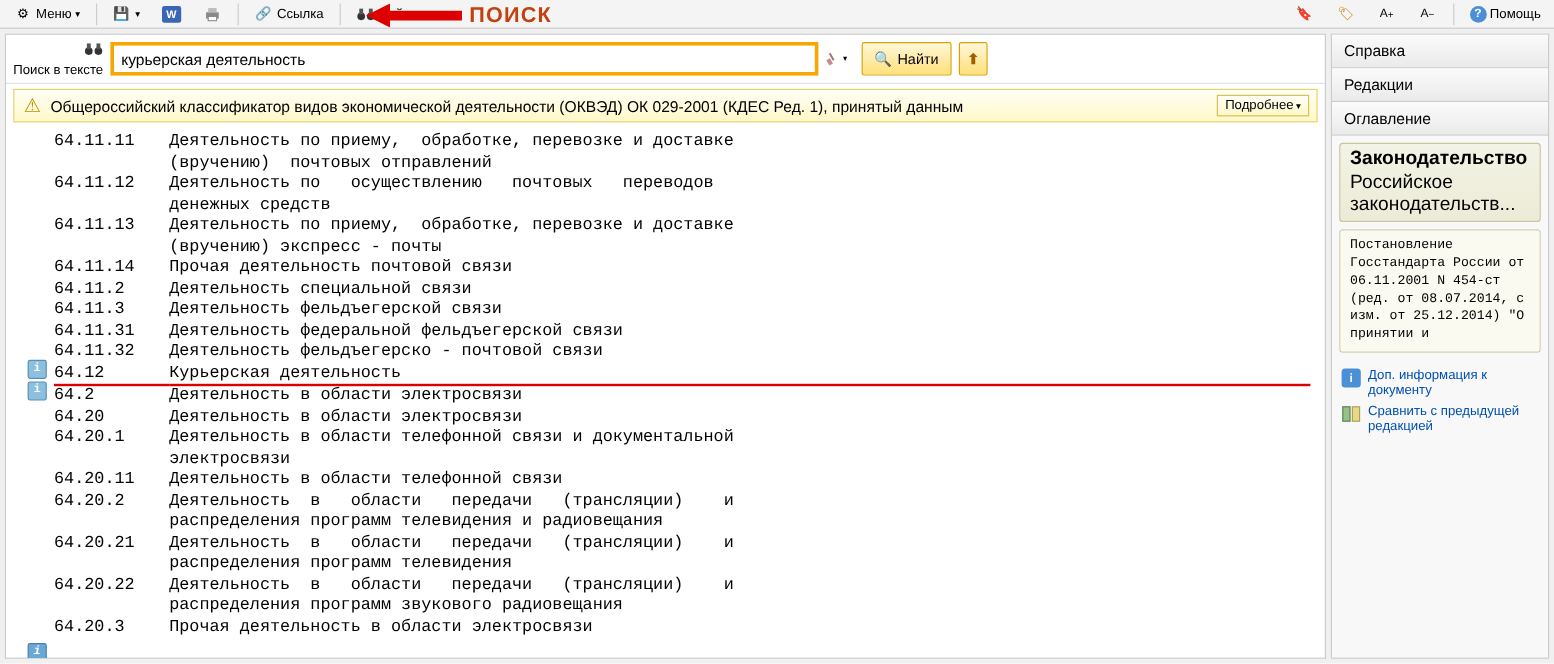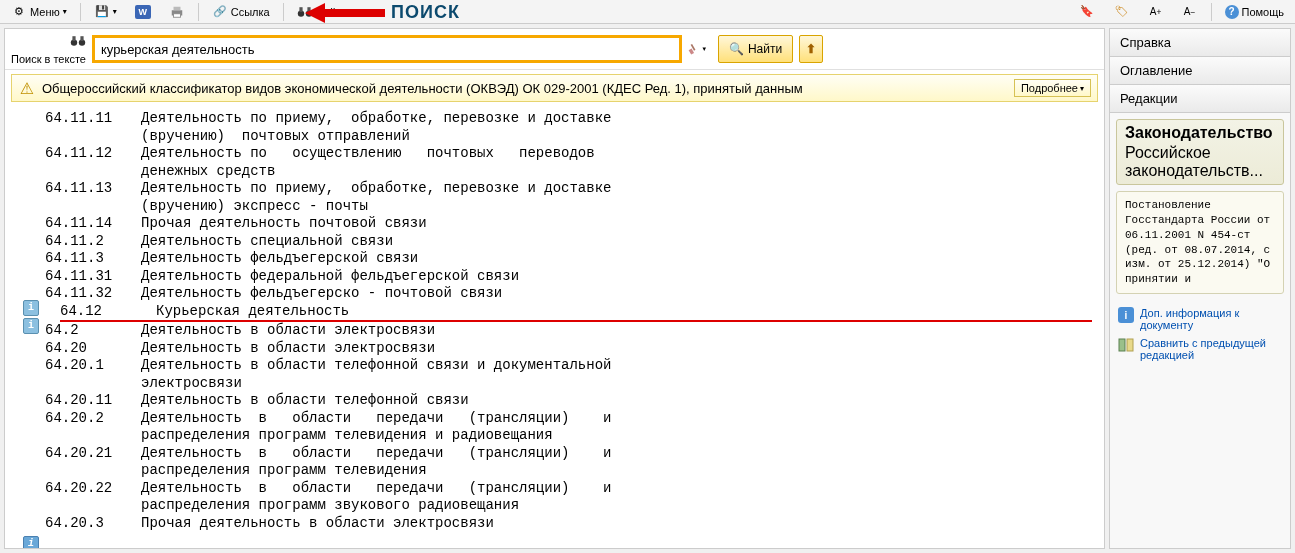--- a/index.html
+++ b/index.html
@@ -40,21 +40,21 @@
     display: flex;
     align-items: center;
     pointer-events: none;
     z-index: 100;
   }
   .arrow-shape {
     width: 80px;
     height: 20px;
   }
   .arrow-text {
-    color: #0c4a6e;
+    color: #c2410c;
     font-weight: bold;
     font-size: 18px;
     margin-left: 6px;
     letter-spacing: 1px;
   }
   .main-area {
     display: flex;
     height: calc(553px - 24px);
   }
   .doc-pane {
@@ -368,21 +368,21 @@
           <div class="content-row"><span class="code-col"></span><span class="desc-col">(вручению)  почтовых отправлений</span></div>
           <div class="content-row"><span class="code-col">64.11.12</span><span class="desc-col">Деятельность по   осуществлению   почтовых   переводов</span></div>
           <div class="content-row"><span class="code-col"></span><span class="desc-col">денежных средств</span></div>
           <div class="content-row"><span class="code-col">64.11.13</span><span class="desc-col">Деятельность по приему,  обработке, перевозке и доставке</span></div>
           <div class="content-row"><span class="code-col"></span><span class="desc-col">(вручению) экспресс - почты</span></div>
           <div class="content-row"><span class="code-col">64.11.14</span><span class="desc-col">Прочая деятельность почтовой связи</span></div>
           <div class="content-row"><span class="code-col">64.11.2</span><span class="desc-col">Деятельность специальной связи</span></div>
           <div class="content-row"><span class="code-col">64.11.3</span><span class="desc-col">Деятельность фельдъегерской связи</span></div>
           <div class="content-row"><span class="code-col">64.11.31</span><span class="desc-col">Деятельность федеральной фельдъегерской связи</span></div>
           <div class="content-row"><span class="code-col">64.11.32</span><span class="desc-col">Деятельность фельдъегерско - почтовой связи</span></div>
-          <div class="content-row highlighted-row"><span class="code-col underline-red" style="display: inline-block; margin-left: 15px;">64.12</span><span class="desc-col underline-red" style="display: inline-block; width: auto;">Курьерская деятельность</span></div>
+          <div class="content-row highlighted-row"><span class="code-col underline-red" style="display: inline-block;">64.12</span><span class="desc-col underline-red" style="display: inline-block; width: auto;">Курьерская деятельность</span></div>
           <div class="content-row"><span class="code-col">64.2</span><span class="desc-col">Деятельность в области электросвязи</span></div>
           <div class="content-row"><span class="code-col">64.20</span><span class="desc-col">Деятельность в области электросвязи</span></div>
           <div class="content-row"><span class="code-col">64.20.1</span><span class="desc-col">Деятельность в области телефонной связи и документальной</span></div>
           <div class="content-row"><span class="code-col"></span><span class="desc-col">электросвязи</span></div>
           <div class="content-row"><span class="code-col">64.20.11</span><span class="desc-col">Деятельность в области телефонной связи</span></div>
           <div class="content-row"><span class="code-col">64.20.2</span><span class="desc-col">Деятельность  в   области   передачи   (трансляции)    и</span></div>
           <div class="content-row"><span class="code-col"></span><span class="desc-col">распределения программ телевидения и радиовещания</span></div>
           <div class="content-row"><span class="code-col">64.20.21</span><span class="desc-col">Деятельность  в   области   передачи   (трансляции)    и</span></div>
           <div class="content-row"><span class="code-col"></span><span class="desc-col">распределения программ телевидения</span></div>
           <div class="content-row"><span class="code-col">64.20.22</span><span class="desc-col">Деятельность  в   области   передачи   (трансляции)    и</span></div>
@@ -390,22 +390,22 @@
           <div class="content-row"><span class="code-col">64.20.3</span><span class="desc-col">Прочая деятельность в области электросвязи</span></div>
         </div>
 
       <span class="info-marker" style="top:430px;">i</span>
 
     </div>
   </div>
 
   <div class="right-panel">
     <div class="right-tab">Справка</div>
+    <div class="right-tab">Редакции</div>
     <div class="right-tab">Оглавление</div>
-    <div class="right-tab">Редакции</div>
 
     <div class="right-section">
       <div class="heading">Законодательство</div>
       <div>Российское законодательств...</div>
     </div>
 
     <div class="right-box">Постановление Госстандарта России от 06.11.2001 N 454-ст (ред. от 08.07.2014, с изм. от 25.12.2014) "О принятии и</div>
 
     <div class="right-links">
       <div class="right-link">

